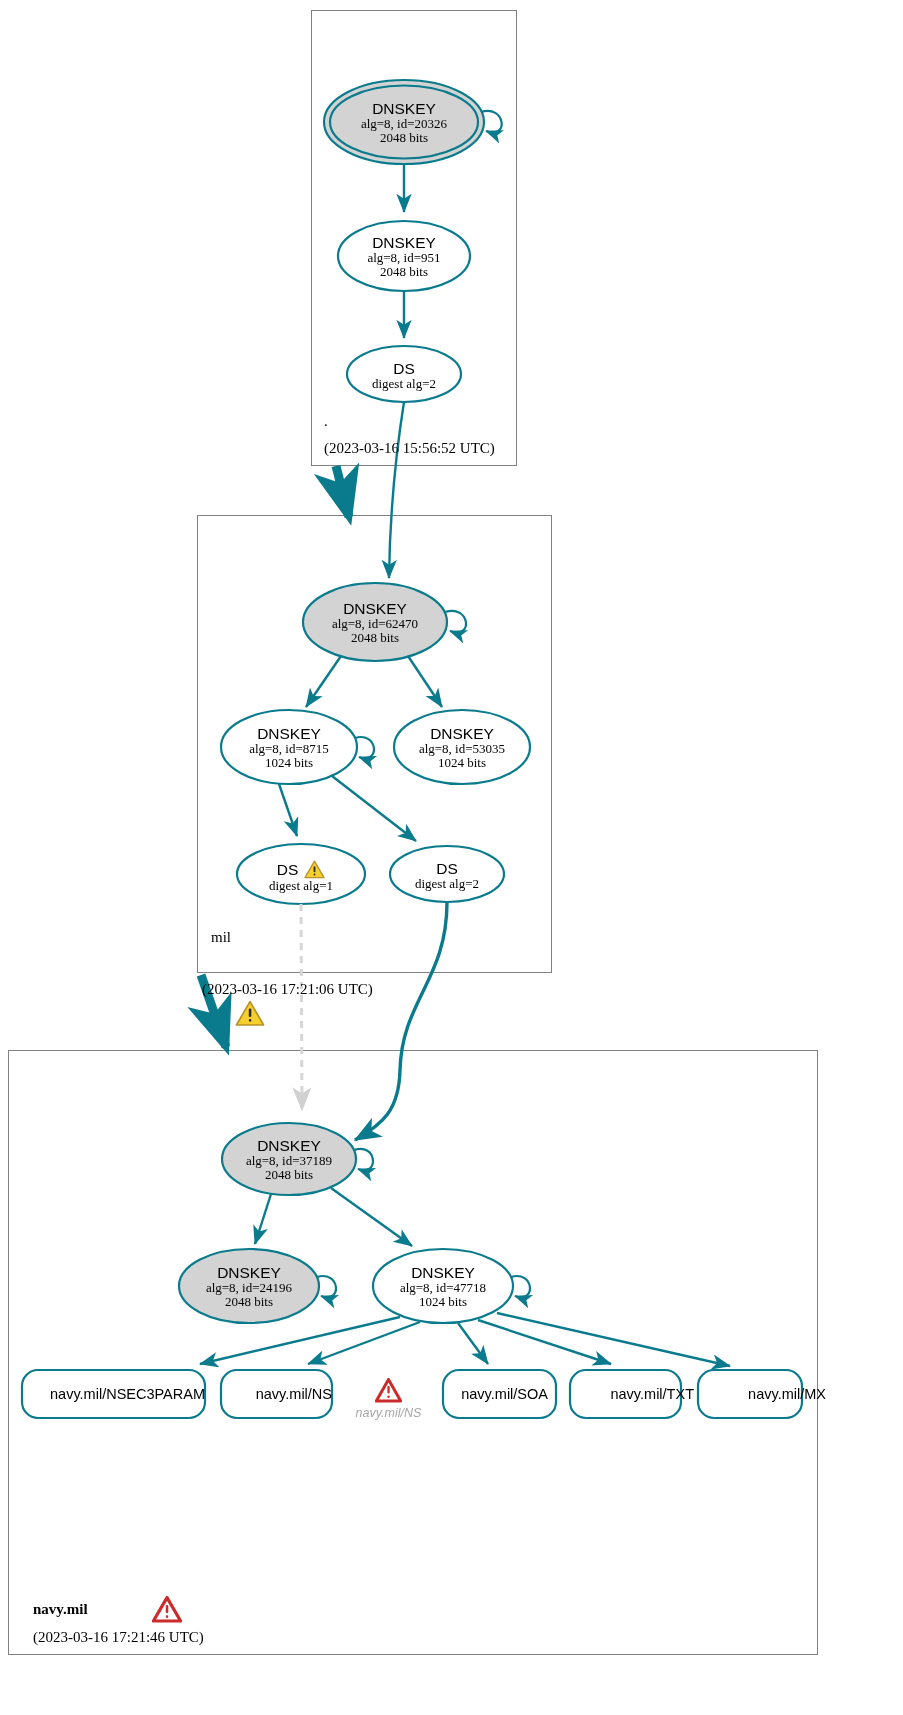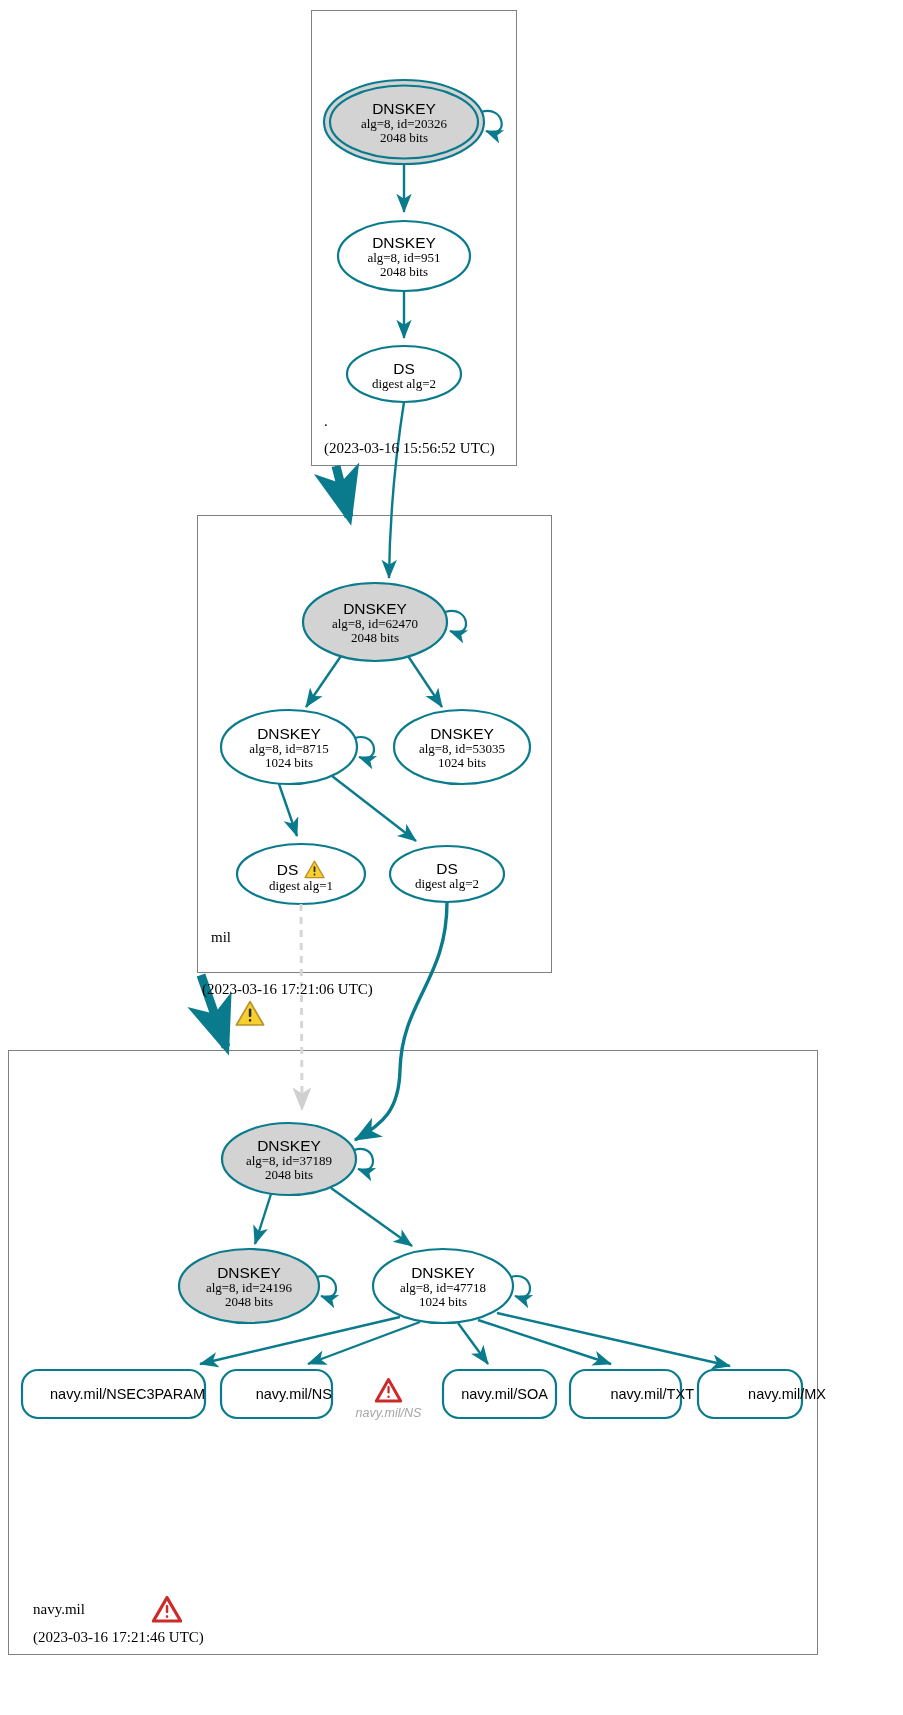--- a/index.html
+++ b/index.html
@@ -262,21 +262,21 @@
   <div class="rr-label" style="left:570px; top:1386px; width:124px;">navy.mil/TXT</div>
   <div class="rr-label" style="left:698px; top:1386px; width:128px;">navy.mil/MX</div>
 
   <svg class="err-ico" style="left:375px; top:1378px;" width="27" height="25" viewBox="0 0 27 25">
     <path d="M13.5,1.5 L25.7,23 L1.3,23 Z" fill="#ffffff" stroke="#cc2b2b" stroke-width="3" stroke-linejoin="round"></path>
     <rect x="12.4" y="8" width="2.3" height="7.6" fill="#cc2b2b" rx="1"></rect>
     <rect x="12.4" y="17.4" width="2.3" height="2.5" fill="#cc2b2b" rx="1"></rect>
   </svg>
   <div class="rr-error-label" style="left:333px; top:1406px; width:111px;">navy.mil/NS</div>
 
-  <div class="zone-label zone-name" style="left:33px; top:1601px;">navy.mil</div>
+  <div class="zone-label zone-name" style="left:33px; top:1601px;font-weight:bold;">navy.mil</div>
   <svg class="err-ico" style="left:152px; top:1596px;" width="30" height="27" viewBox="0 0 30 27">
     <path d="M15,1.6 L28.6,25 L1.4,25 Z" fill="#ffffff" stroke="#cc2b2b" stroke-width="3.2" stroke-linejoin="round"></path>
     <rect x="13.8" y="9" width="2.5" height="8.2" fill="#cc2b2b" rx="1.1"></rect>
     <rect x="13.8" y="19.2" width="2.5" height="2.7" fill="#cc2b2b" rx="1.1"></rect>
   </svg>
   <div class="zone-label zone-time" style="left:33px; top:1629px;">(2023-03-16 17:21:46 UTC)</div>
 
 </div>
 
 </body></html>

